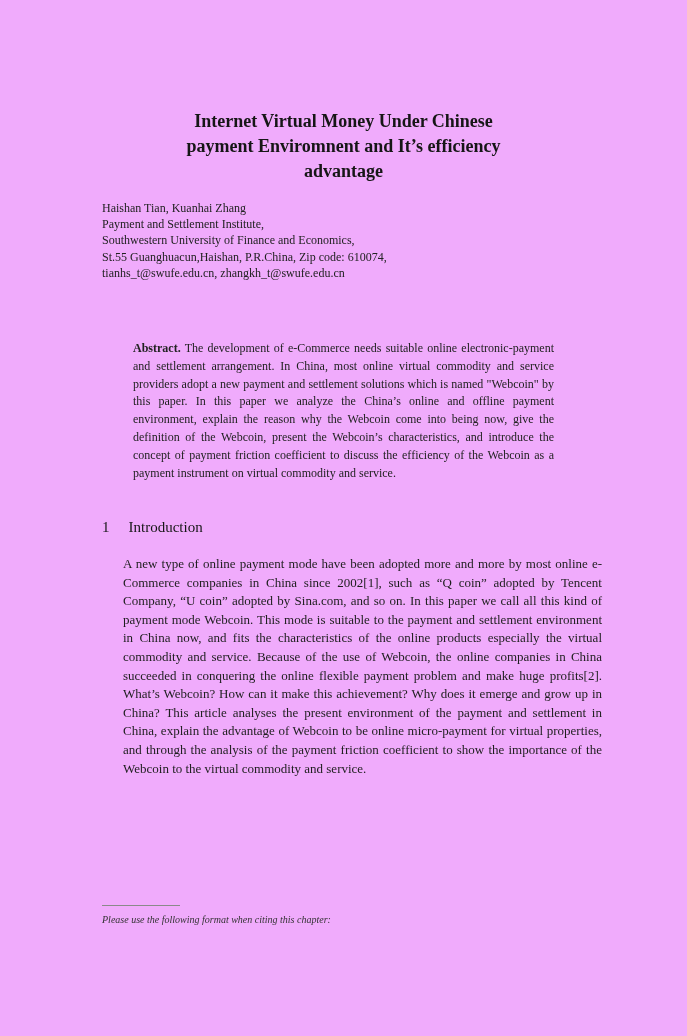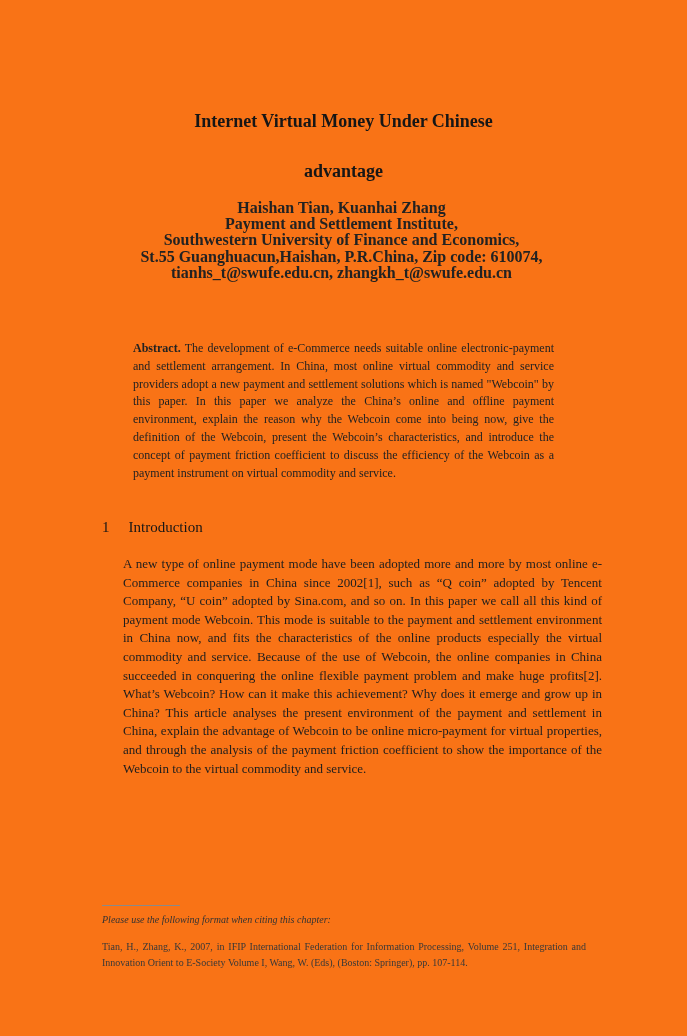--- a/index.html
+++ b/index.html
@@ -5,21 +5,21 @@
   html, body {
     margin: 0;
     padding: 0;
     background: #e8e8e8;
   }
   .page {
     position: relative;
     width: 687px;
     height: 1036px;
     margin: 0 auto;
-    background: #f97316;
+    background: #f0abfc;
     color: #1b1b1b;
     font-family: "Liberation Serif", "DejaVu Serif", serif;
     overflow: hidden;
   }
   .title {
     position: absolute;
     top: 109px;
     left: 0;
     width: 687px;
     text-align: center;
@@ -27,25 +27,24 @@
     font-weight: bold;
     line-height: 25px;
     margin: 0;
     color: #161616;
   }
   .authors {
     position: absolute;
     top: 200px;
     left: 102px;
     width: 479px;
-    text-align: center;
-    font-size: 16px;
+    text-align: left;
+    font-size: 12px;
     line-height: 16.2px;
     color: #222;
-    font-weight: bold;
   }
   .abstract {
     position: absolute;
     top: 340px;
     left: 133px;
     width: 421px;
     font-size: 12px;
     line-height: 17.8px;
     text-align: justify;
     color: #222;
@@ -105,21 +104,21 @@
     color: #383838;
   }
 </style>
 </head>
 <body>
 
 <div class="page">
 
   <h1 class="title">
     <span>Internet Virtual Money Under Chinese</span><br>
-    <br>
+    <span>payment Enviromnent and It’s efficiency</span><br>
     <span>advantage</span>
   </h1>
 
   <div class="authors">
     <div>Haishan Tian, Kuanhai Zhang</div>
     <div>Payment and Settlement Institute,</div>
     <div>Southwestern University of Finance and Economics,</div>
     <div>St.55 Guanghuacun,Haishan, P.R.China, Zip code: 610074,</div>
     <div>tianhs_t@swufe.edu.cn, zhangkh_t@swufe.edu.cn</div>
   </div>
@@ -131,15 +130,14 @@
   <div class="section-heading">
     <span class="sec-num">1</span><span>Introduction</span>
   </div>
 
   <div class="body-para">A new type of online payment mode have been adopted more and more by most online e-Commerce companies in China since 2002[1], such as “Q coin” adopted by Tencent Company, “U coin” adopted by Sina.com, and so on. In this paper we call all this kind of payment mode Webcoin. This mode is suitable to the payment and settlement environment in China now, and fits the characteristics of the online products especially the virtual commodity and service. Because of the use of Webcoin, the online companies in China succeeded in conquering the online flexible payment problem and make huge profits[2]. What’s Webcoin? How can it make this achievement? Why does it emerge and grow up in China? This article analyses the present environment of the payment and settlement in China, explain the advantage of Webcoin to be online micro-payment for virtual properties, and through the analysis of the payment friction coefficient to show the importance of the Webcoin to the virtual commodity and service.</div>
 
   <div class="footnote-rule"></div>
 
   <div class="footnote-note">Please use the following format when citing this chapter:</div>
 
-  <div class="footnote-citation">Tian, H., Zhang, K., 2007, in IFIP International Federation for Information Processing, Volume 251, Integration and Innovation Orient to E-Society Volume I, Wang, W. (Eds), (Boston: Springer), pp. 107-114.</div>
 
 </div>
 
 </body></html>

